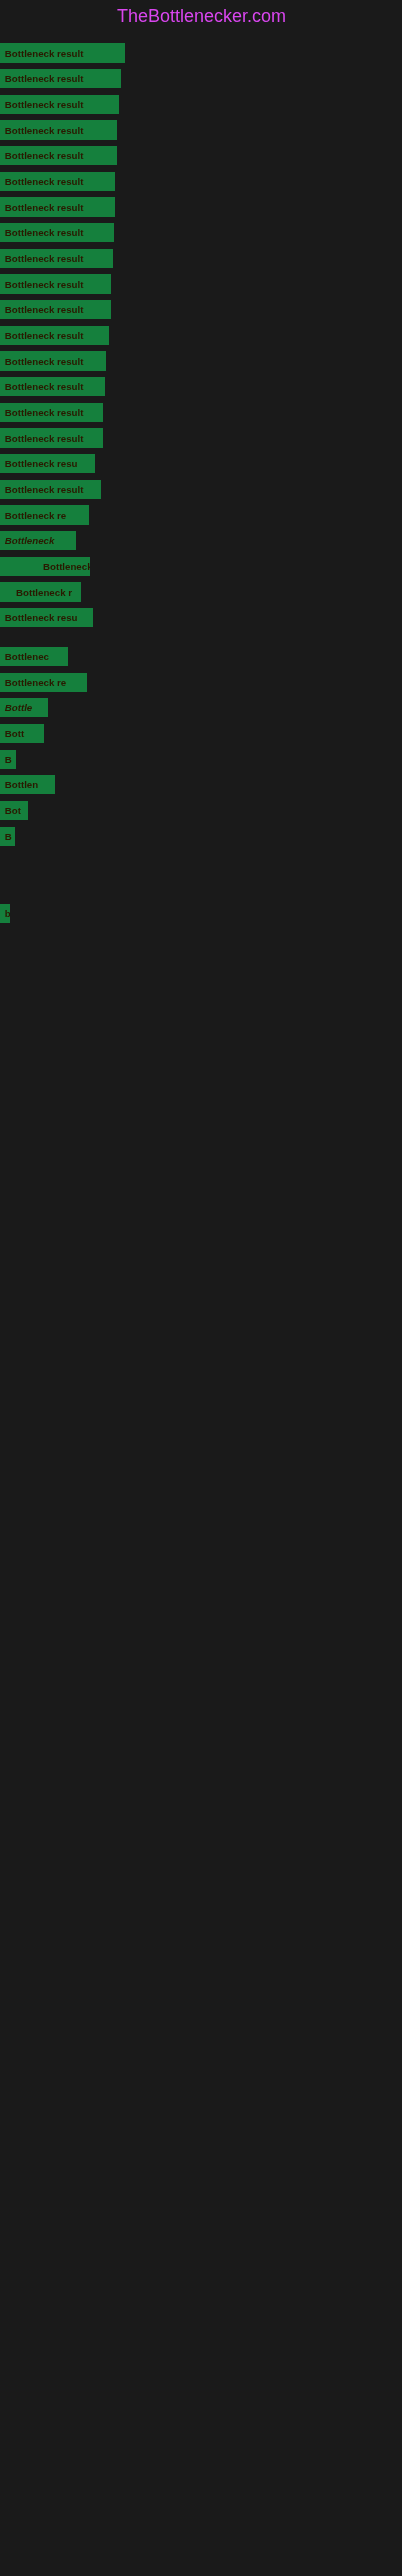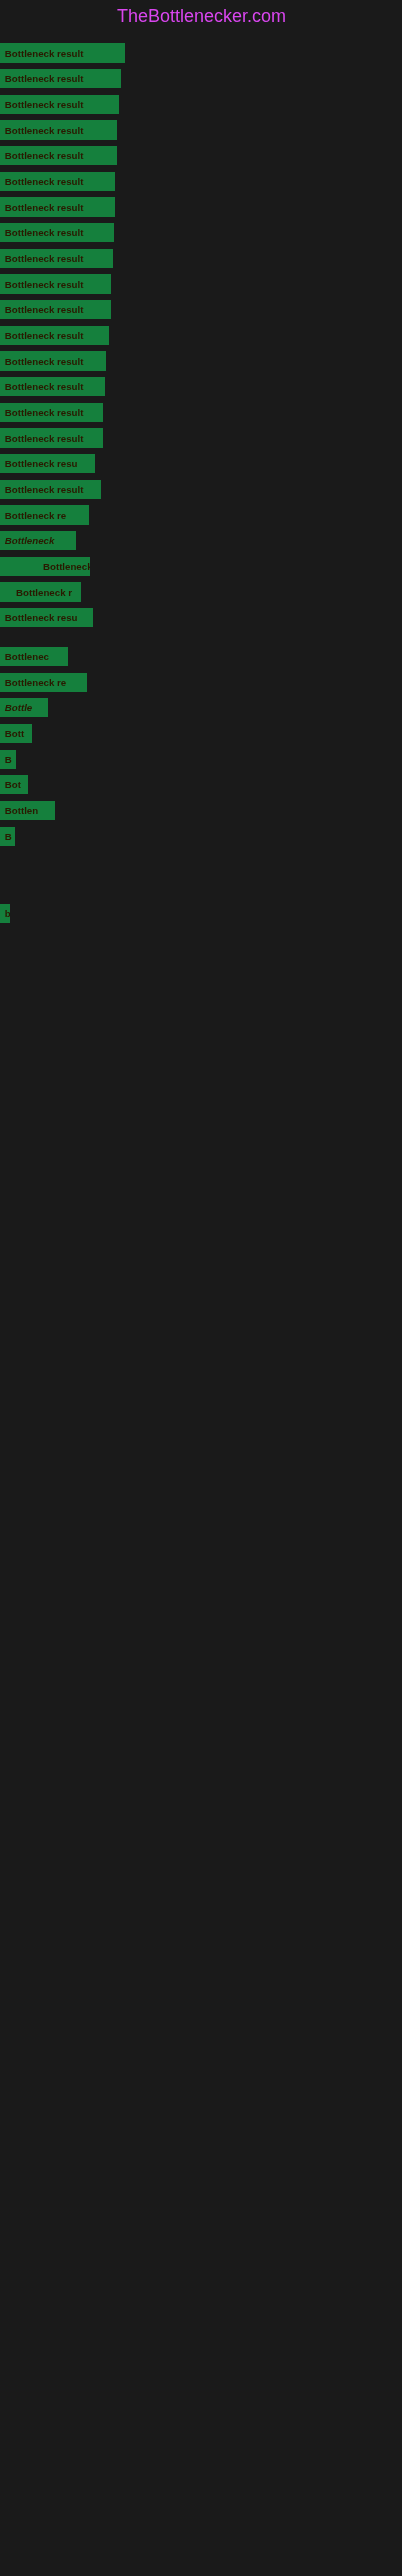--- a/index.html
+++ b/index.html
@@ -120,30 +120,30 @@
     <div class="bar-row">
       <div class="bar" style="width: 68px; margin-top: 13px;">Bottlenec</div>
     </div>
     <div class="bar-row">
       <div class="bar" style="width: 87px;">Bottleneck re</div>
     </div>
     <div class="bar-row">
       <div class="bar" style="width: 48px; font-style: italic;">Bottle</div>
     </div>
     <div class="bar-row">
-      <div class="bar" style="width: 32px;">Bott</div>
+      <div class="bar" style="width: 44px;">Bott</div>
     </div>
     <div class="bar-row">
       <div class="bar" style="width: 16px;">B</div>
     </div>
     <div class="bar-row">
-      <div class="bar" style="width: 28px;">Bot</div>
+      <div class="bar" style="width: 55px;">Bottlen</div>
     </div>
     <div class="bar-row">
-      <div class="bar" style="width: 55px;">Bottlen</div>
+      <div class="bar" style="width: 28px;">Bot</div>
     </div>
     <div class="bar-row">
       <div class="bar" style="width: 14.5px;">B</div>
     </div>
     <div class="bar-row" style="height: 22.5px;"></div>
     <div class="bar-row" style="height: 22.5px;"></div>
     <div class="bar-row">
       <div class="bar" style="width: 9.7px;">b</div>
     </div>
     <div class="bar-row" style="height: 22.5px;"></div>

